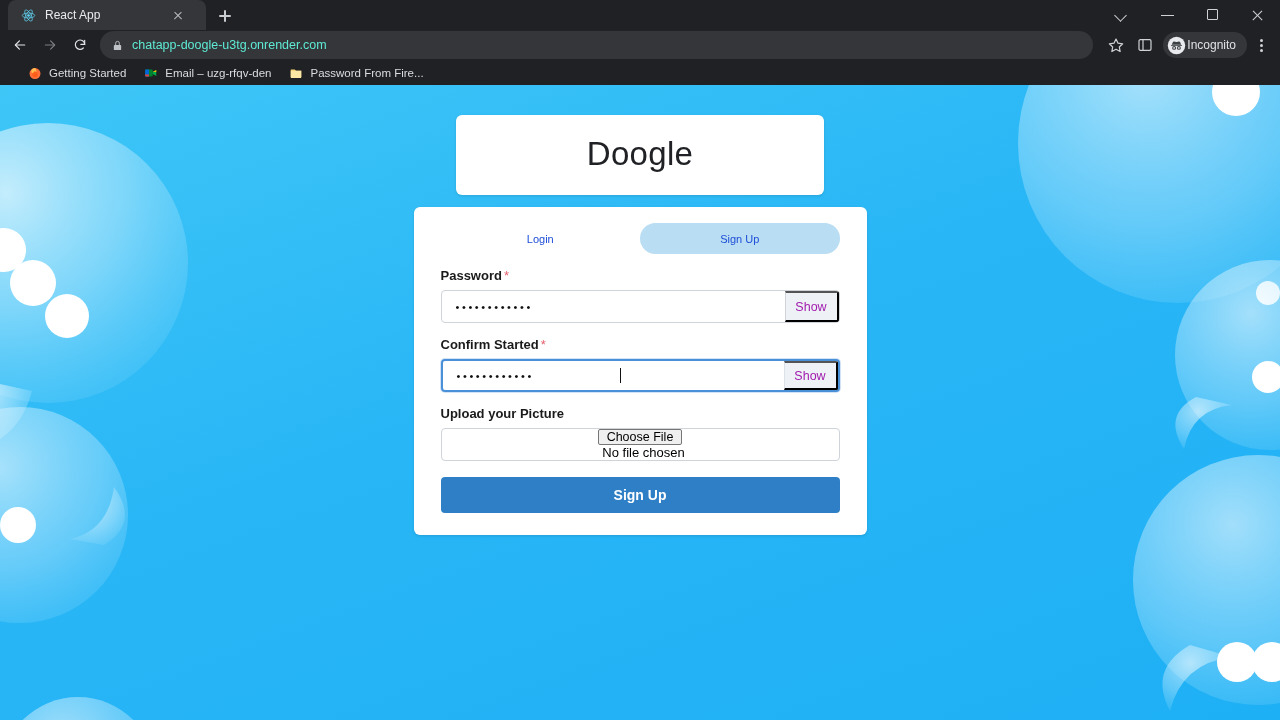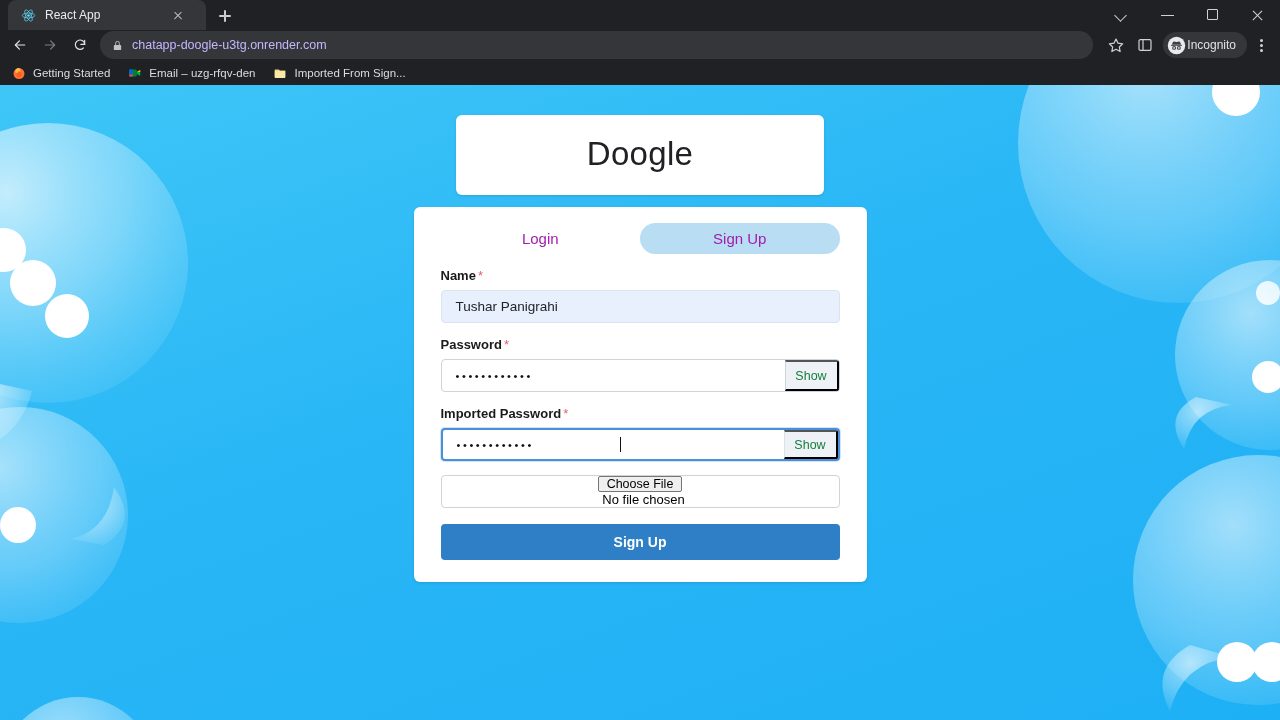--- a/index.html
+++ b/index.html
@@ -51,35 +51,35 @@
   .wc.close i:first-child { transform: rotate(45deg); }
   .wc.close i:last-child { transform: rotate(-45deg); }
 
   .toolbar { height: 30px; display: flex; align-items: center; padding: 0 6px 0 6px; gap: 2px; }
   .navbtn { width: 28px; height: 28px; position: relative; flex: 0 0 28px; }
   .arrow-ico { position: absolute; left: 7px; top: 7px; width: 14px; height: 14px; }
   .urlbar {
     flex: 1; height: 28px; background: #35363a; border-radius: 14px;
     display: flex; align-items: center; padding: 0 12px; margin: 0 7px 0 4px; gap: 9px;
   }
-  .url-text { color: #c4b5fd; font-size: 12.5px; white-space: nowrap; }
+  .url-text { color: #5eead4; font-size: 12.5px; white-space: nowrap; }
   .tb-right { display: flex; align-items: center; gap: 1px; }
   .tb-ico { width: 28px; height: 28px; position: relative; flex: 0 0 28px; }
   .incognito-pill {
     height: 26px; background: #35363a; border-radius: 13px; display: flex; align-items: center;
     gap: 1px; padding: 0 11px 0 4px; margin-left: 3px;
   }
   .incognito-pill span { color: #dfe1e5; font-size: 12px; }
   .kebab { width: 26px; height: 28px; position: relative; flex: 0 0 26px; }
   .kebab i { position: absolute; left: 12px; width: 3px; height: 3px; border-radius: 50%; background: #cfd2d5; }
   .kebab i:nth-child(1) { top: 8px; }
   .kebab i:nth-child(2) { top: 13px; }
   .kebab i:nth-child(3) { top: 18px; }
 
-  .bookmarks { height: 25px; display: flex; align-items: center; padding-left: 4px; gap: 3px; }
+  .bookmarks { height: 25px; display: flex; align-items: center; padding-left: 20px; gap: 3px; }
   .bm { display: flex; align-items: center; gap: 7px; padding: 3px 7px; border-radius: 4px; }
   .bm-label { color: #dadce0; font-size: 11.5px; white-space: nowrap; }
   .bm-ico { width: 15px; height: 15px; flex: 0 0 15px; display: flex; align-items: center; justify-content: center; }
 
   
   .viewport { width: 1280px; height: 635px; position: relative; overflow: hidden;
     background: linear-gradient(160deg, #3ec6f7 0%, #29b6f6 45%, #1eb0f5 100%); }
   .bg-svg { position: absolute; inset: 0; width: 100%; height: 100%; }
 
   .page-center {
@@ -92,41 +92,41 @@
   }
   .brand-title { font-size: 33px; font-weight: 400; color: #202124; letter-spacing: .3px; }
 
   .form-card {
     width: 453px; background: #fff; border-radius: 6px; margin-top: 12px;
     padding: 16px 27px 22px; box-shadow: 0 1px 3px rgba(0,0,0,.12);
   }
   .tabs { display: flex; gap: 0; }
   .tab-btn {
     flex: 1; height: 31px; border: none; background: transparent; border-radius: 16px;
-    font-family: inherit; font-size: 15px; color: #a21caf; cursor: pointer;
+    font-family: inherit; font-size: 11px; color: #1d4ed8; cursor: pointer;
   }
   .tab-btn.active { background: #b9ddf2; font-weight: 400; }
 
   .field { margin-top: 14px; }
   .field-label { font-size: 13px; font-weight: 700; color: #1a1a1a; display: block; margin-bottom: 7px; }
   .req { color: #e4606d; font-weight: 400; margin-left: 2px; }
 
   .ctrl {
     width: 100%; height: 33px; border: 1px solid #ced4da; border-radius: 4px;
     background: #fff; display: flex; align-items: center; overflow: hidden;
   }
   .ctrl.autofill { background: #e8f0fe; border-color: #dbe3ef; }
   .ctrl.focused { border: 2px solid #4a90d9; box-shadow: 0 0 0 1px rgba(74,144,217,.25); }
   .ctrl-text { flex: 1; padding-left: 14px; font-size: 13.5px; color: #212529; white-space: nowrap; }
   .dots { flex: 1; padding-left: 14px; color: #111; font-size: 11px; letter-spacing: 2.6px; display: flex; align-items: center; }
   .caret { width: 1.2px; height: 15px; background: #111; margin-left: 1px; }
   .show-btn {
     align-self: stretch; min-width: 54px; background: #eef1f5; border-left: 1px solid #ced4da;
     display: flex; align-items: center; justify-content: center;
-    font-size: 12.5px; color: #15803d; cursor: pointer; font-family: inherit;
+    font-size: 12.5px; color: #a21caf; cursor: pointer; font-family: inherit;
   }
   .ctrl.focused .show-btn { border-left: 1px solid #dde2e8; }
 
   .file-ctrl {
     width: 100%; height: 33px; border: 1px solid #ced4da; border-radius: 4px; background: #fff;
     display: flex; align-items: center; padding: 0 5px; flex-direction: column;
   }
   .choose-file {
     height: 22px; border: 1px solid #767676; border-radius: 2px; background: #efefef;
     font-size: 12.5px; color: #000; padding: 0 8px; display: flex; align-items: center;
@@ -264,21 +264,21 @@
       </span>
       <span class="bm-label">Email – uzg-rfqv-den</span>
     </div>
     <div class="bm">
       <span class="bm-ico">
         <svg width="14" height="14" viewBox="0 0 24 24">
           <path d="M3 6h7l2 2.2h9V19a1.5 1.5 0 0 1-1.5 1.5h-15A1.5 1.5 0 0 1 3 19z" fill="#f6d070"></path>
           <path d="M3 8.2h18V19a1.5 1.5 0 0 1-1.5 1.5h-15A1.5 1.5 0 0 1 3 19z" fill="#fce8a6"></path>
         </svg>
       </span>
-      <span class="bm-label">Imported From Sign...</span>
+      <span class="bm-label">Password From Fire...</span>
     </div>
   </div>
 </div>
 
 <div class="viewport">
 
   <svg class="bg-svg" viewBox="0 0 1280 635" preserveAspectRatio="none">
     <defs>
       <radialGradient id="bg1" cx="35%" cy="25%" r="78%">
         <stop offset="0%" stop-color="#ffffff" stop-opacity=".70"></stop>
@@ -342,55 +342,48 @@
       <div class="brand-title">Doogle</div>
     </div>
 
     <div class="form-card">
 
       <div class="tabs">
         <button class="tab-btn">Login</button>
         <button class="tab-btn active">Sign Up</button>
       </div>
 
-      <div class="field">
-        <label class="field-label">
-          <span>Name</span><span class="req">*</span>
-        </label>
-        <div class="ctrl autofill">
-          <span class="ctrl-text">Tushar Panigrahi</span>
-        </div>
-      </div>
 
       <div class="field">
       </div>
 
       <div class="field">
         <label class="field-label">
           <span>Password</span><span class="req">*</span>
         </label>
         <div class="ctrl">
           <span class="dots">••••••••••••</span>
           <button class="show-btn">Show</button>
         </div>
       </div>
 
       <div class="field">
         <label class="field-label">
-          <span>Imported Password</span><span class="req">*</span>
+          <span>Confirm Started</span><span class="req">*</span>
         </label>
         <div class="ctrl focused">
           <span class="dots">••••••••••••</span>
           <span class="caret"></span>
           <span style="flex:1"></span>
           <button class="show-btn">Show</button>
         </div>
       </div>
 
       <div class="field">
+        <label class="field-label">Upload your Picture</label>
         <div class="file-ctrl">
           <button class="choose-file">Choose File</button>
           <span class="no-file">No file chosen</span>
         </div>
       </div>
 
       <button class="submit-btn">Sign Up</button>
     </div>
   </div>
 </div>

